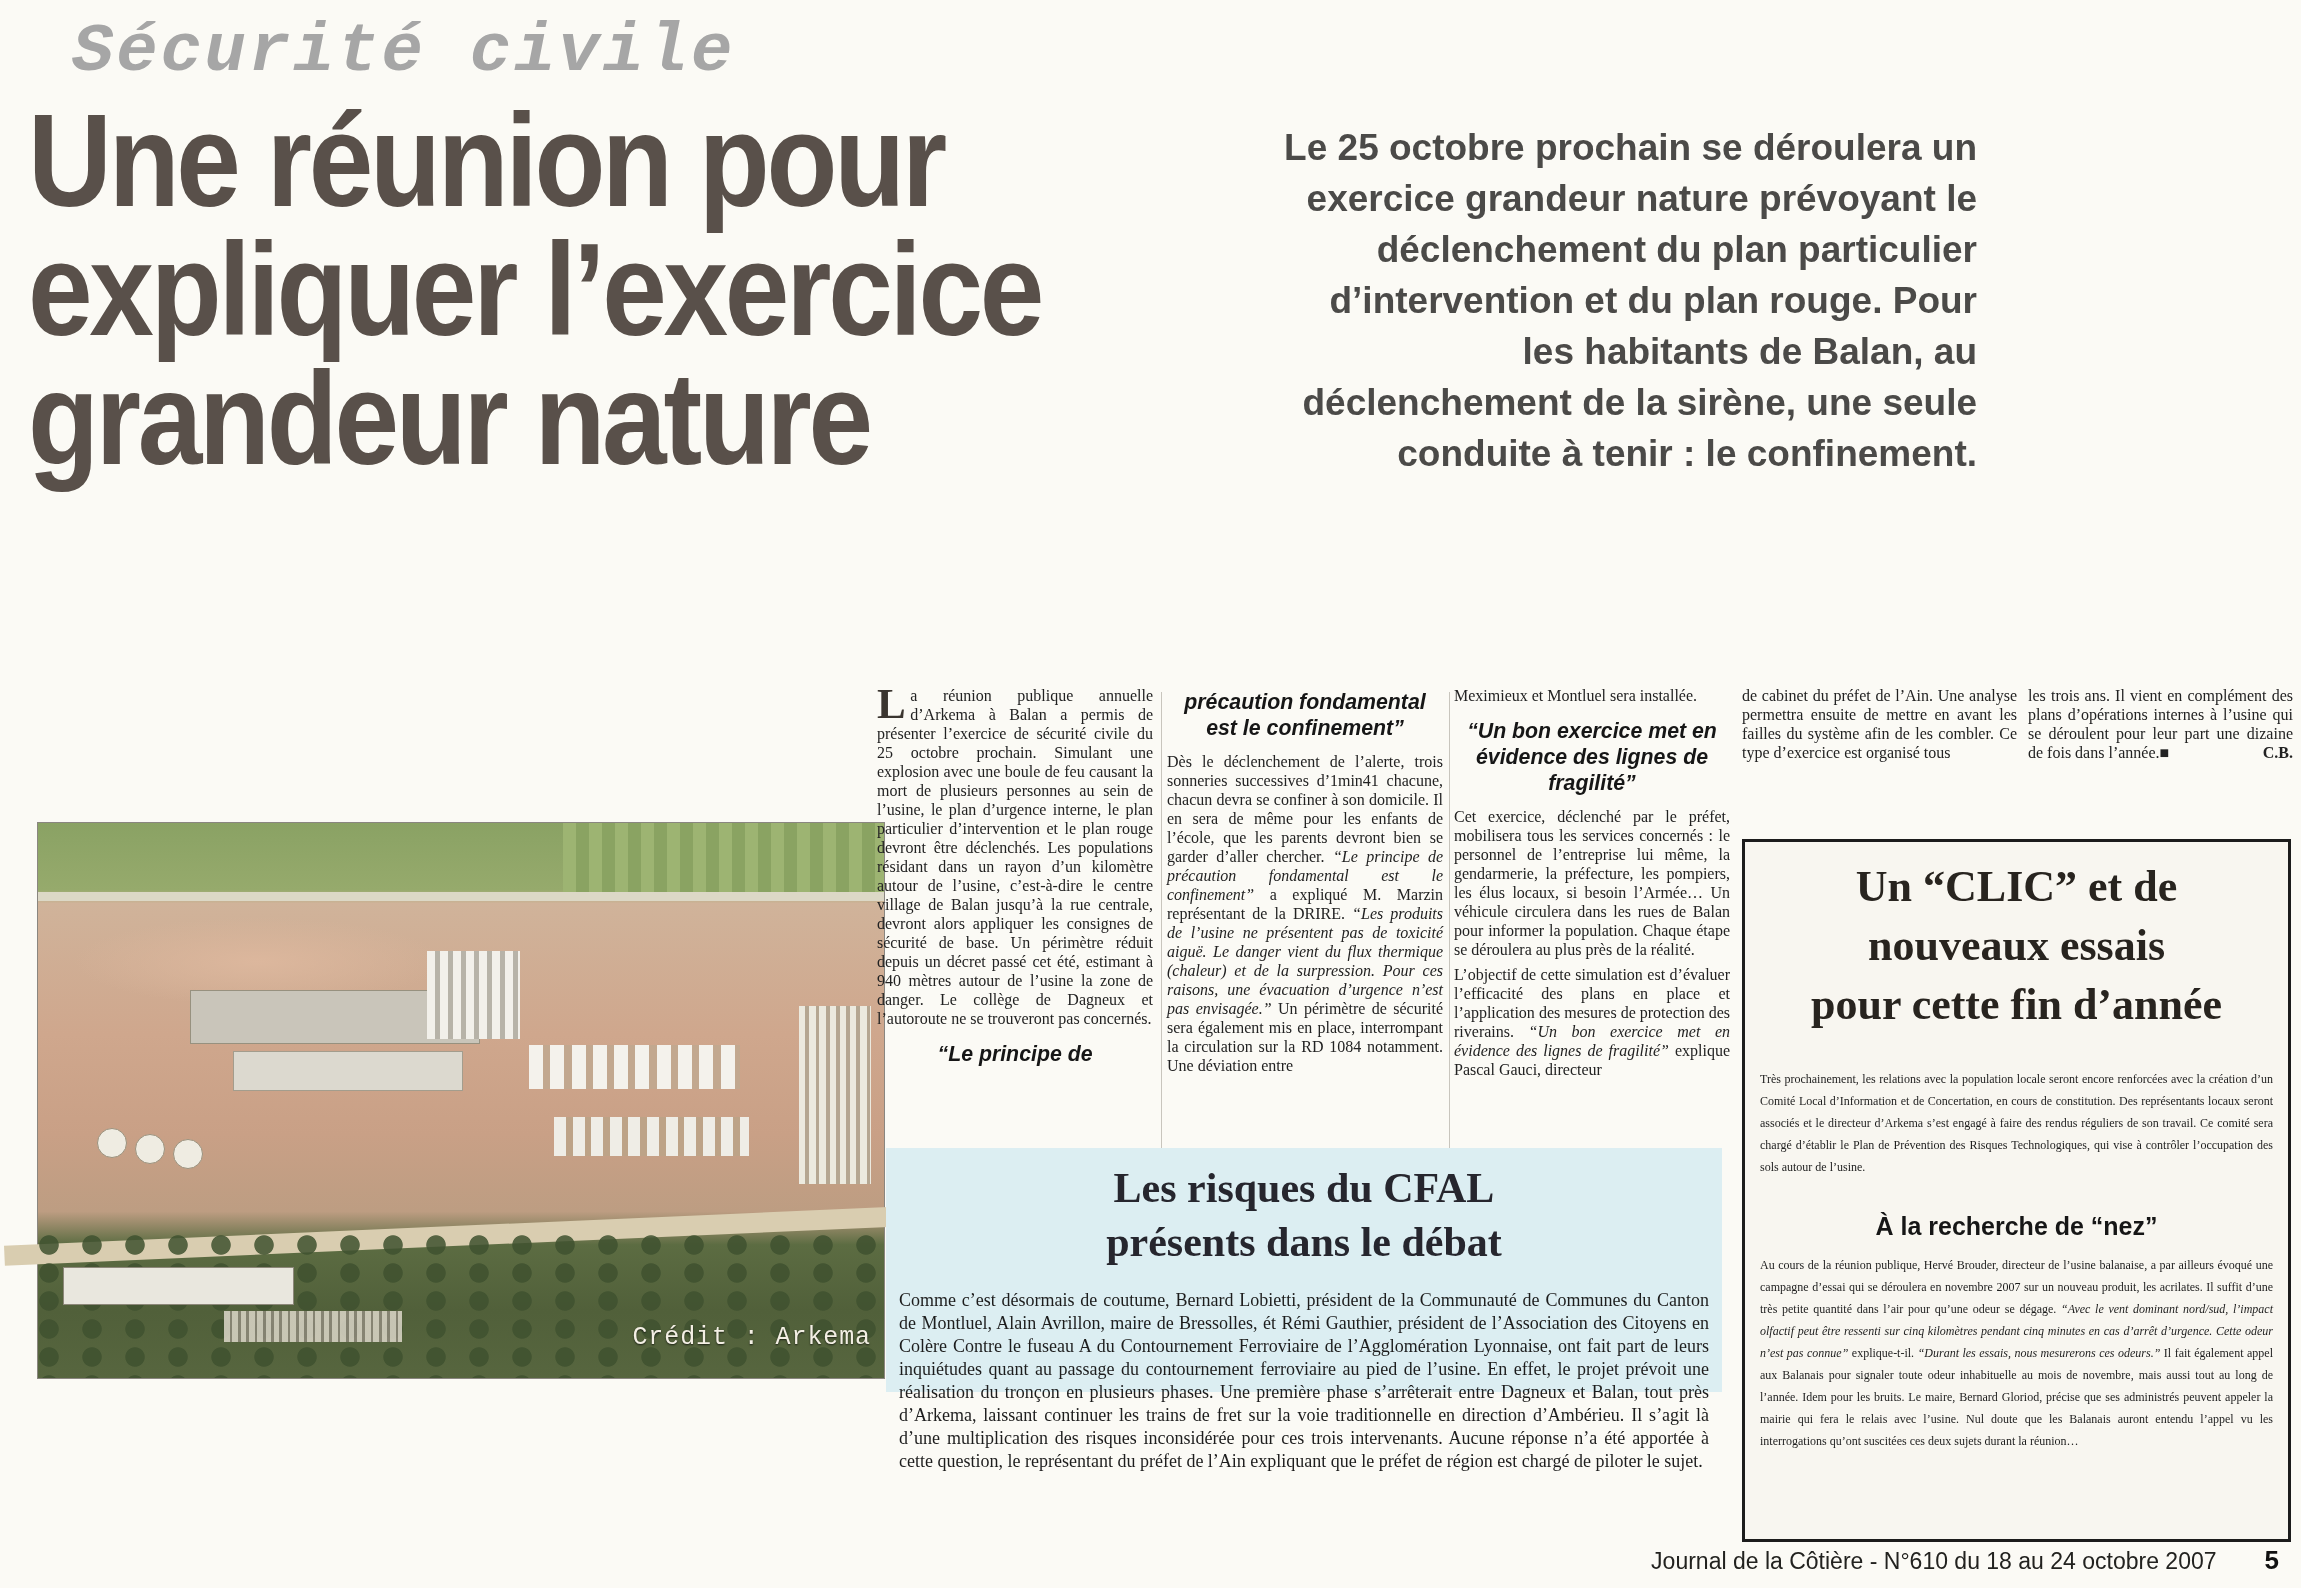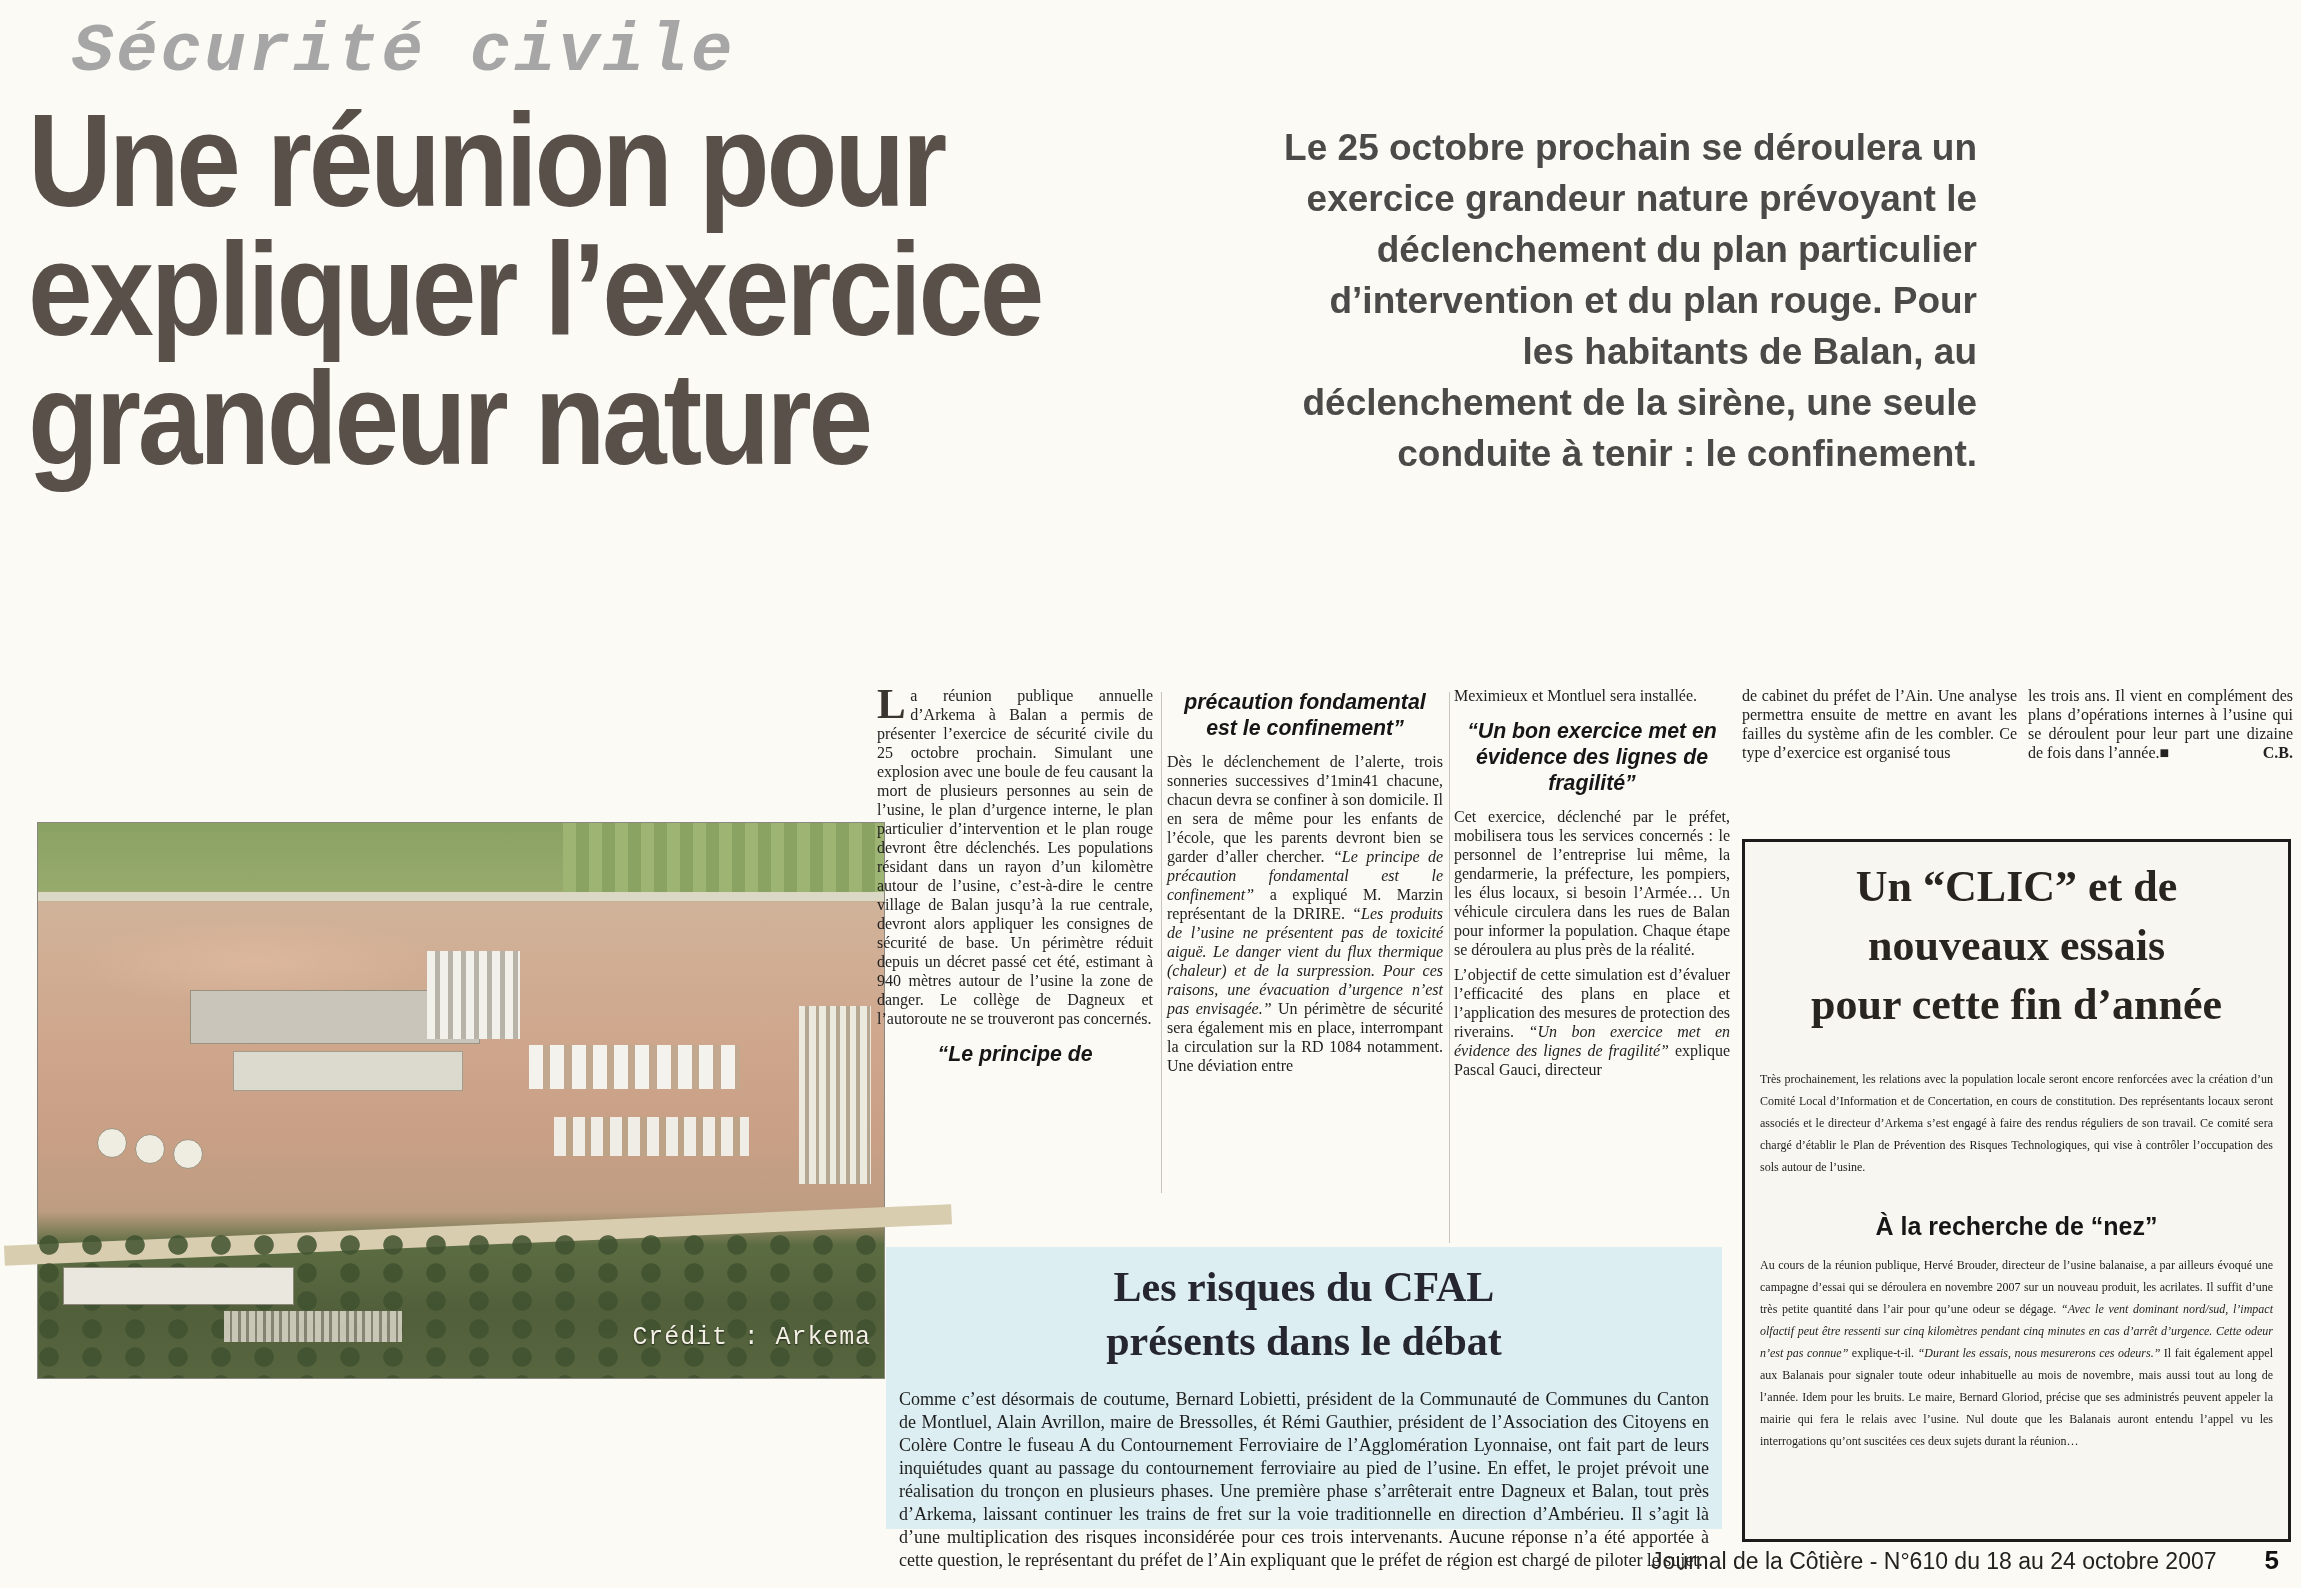--- a/index.html
+++ b/index.html
@@ -82,21 +82,21 @@
   .subhead{
     font-family:"Liberation Sans", sans-serif;
     font-weight:700;font-style:italic;font-size:21.3px;line-height:26px;
     text-align:center;color:#161616;margin:13px 0 11px 0;
   }
   .it{font-style:italic;}
   .author{float:right;font-weight:bold;}
   .colrule{position:absolute;width:0.9px;background:#c8c5bd;}
   
   .cfal{
-    position:absolute;left:886px;top:1247px;width:836px;height:282px;
+    position:absolute;left:886px;top:1148px;width:836px;height:244px;
     background:#dceef2;box-sizing:border-box;padding:13px 13px 9.3px 13px;
   }
   .cfal-title{
     text-align:center;font-weight:bold;font-size:42px;line-height:54px;
     color:#26262e;font-family:"Liberation Serif", serif;margin-bottom:20.4px;
   }
   .cfal-body{font-size:18px;line-height:23px;text-align:justify;color:#1d1d1d;}
   
   .clic{
     position:absolute;left:1742px;top:839px;width:549px;height:703px;

